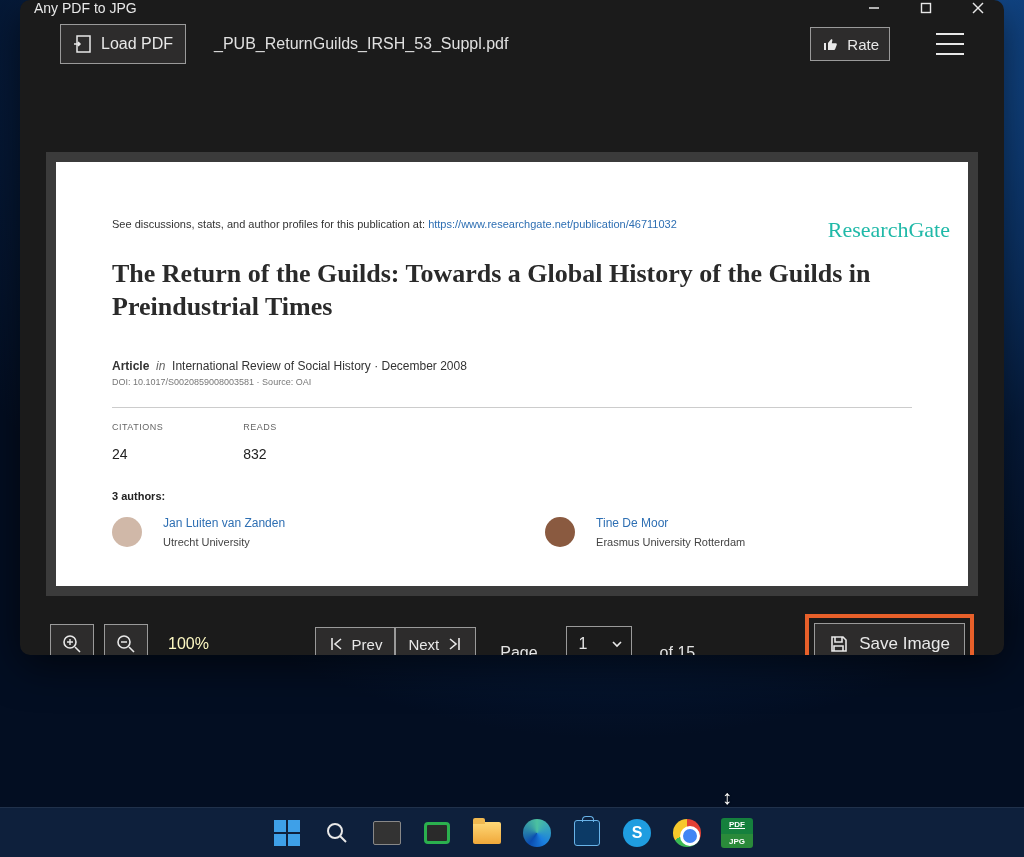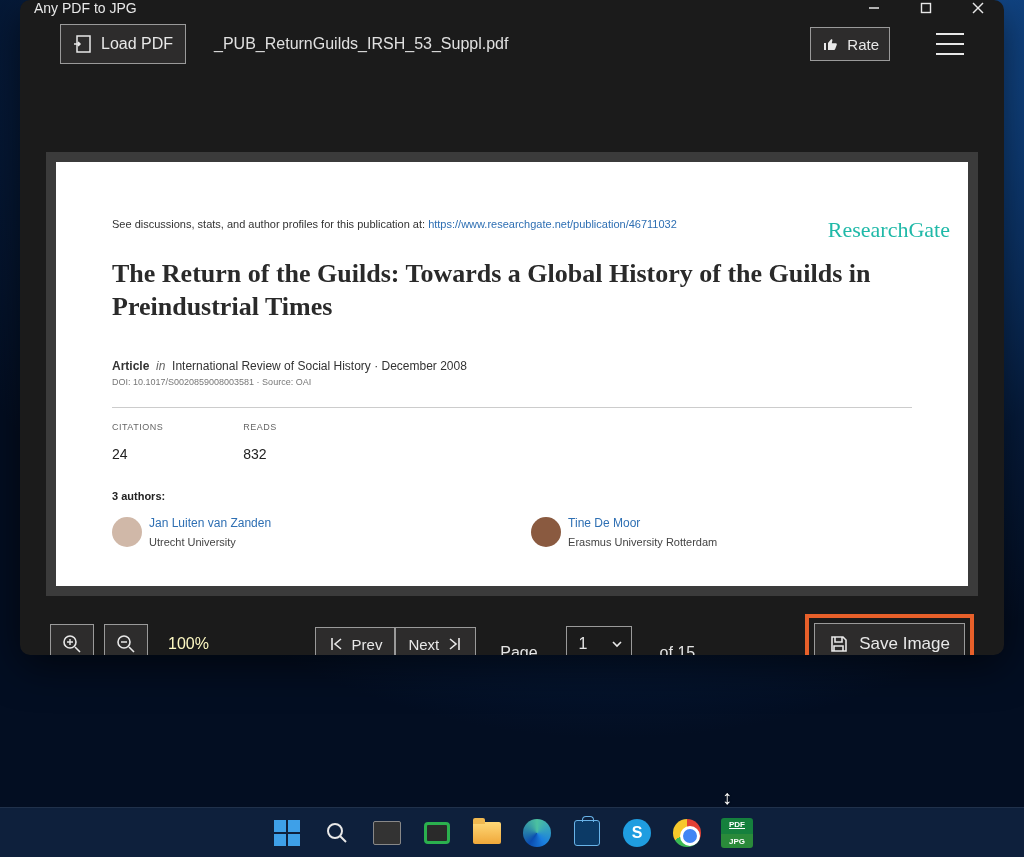--- a/index.html
+++ b/index.html
@@ -75,21 +75,21 @@
   .meta-line { font-size: 12px; margin-top: 36px; color: #333; }
   .meta-line .art { font-weight: 600; }
   .meta-line .in { font-style: italic; color: #666; }
   .doi { font-size: 9px; color: #777; margin-top: 4px; }
   .divider { height: 1px; background: #ccc; margin-top: 20px; }
   .stats { display: flex; gap: 80px; margin-top: 14px; }
   .stat-label { font-size: 9px; color: #666; letter-spacing: .5px; }
   .stat-val { font-size: 14px; margin-top: 14px; }
   .authors-lbl { font-size: 11px; font-weight: 600; margin-top: 28px; }
   .authors-row { display: flex; gap: 260px; margin-top: 14px; }
-  .author { display: flex; gap: 7px; align-items: center; }
+  .author { display: flex; gap: 21px; align-items: center; }
   .avatar { width: 30px; height: 30px; border-radius: 50%; background: #d0b8a8; }
   .author-name { font-size: 12px; color: #2e6fb3; }
   .author-aff { font-size: 11px; color: #444; margin-top: 6px; }
 
   .footer-bar {
     margin-top: auto;
     padding: 18px 30px 22px;
     display: flex; align-items: center; gap: 10px;
   }
   .sq-btn {

